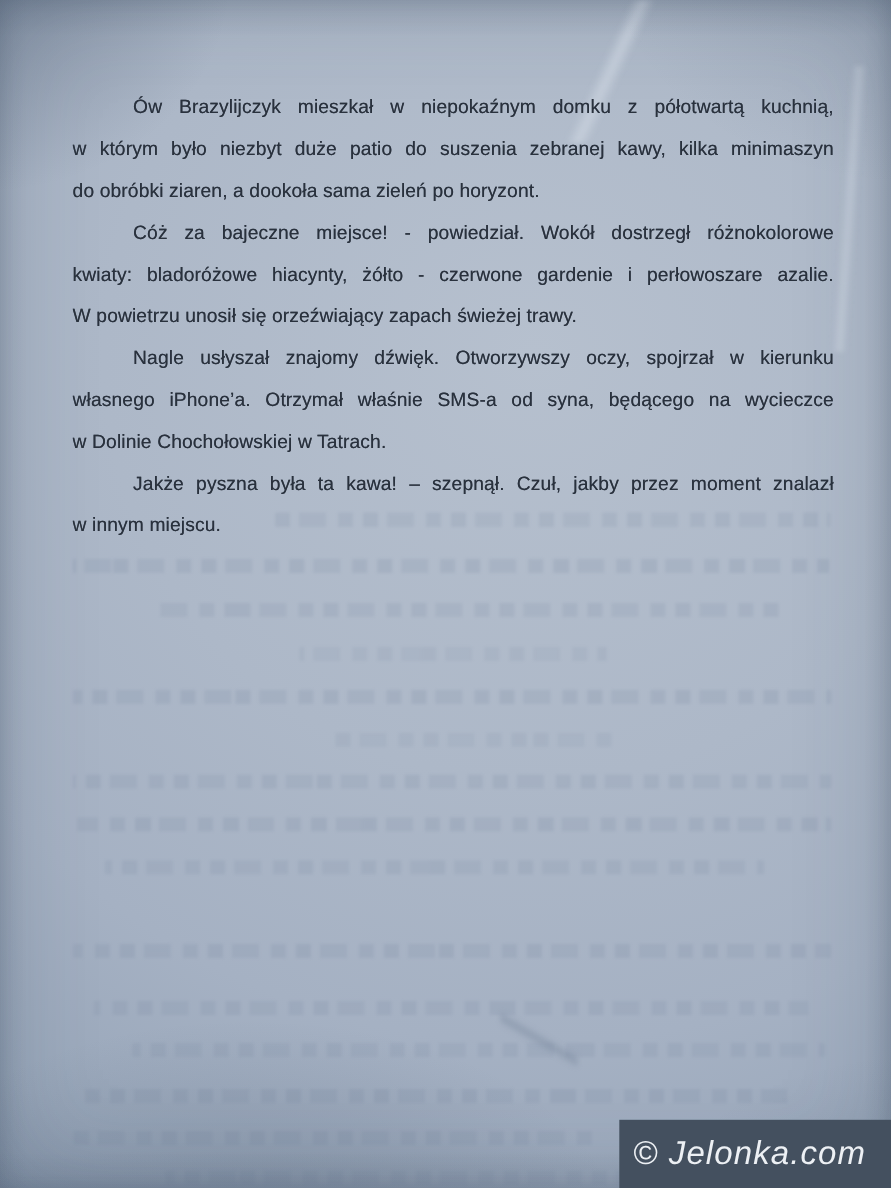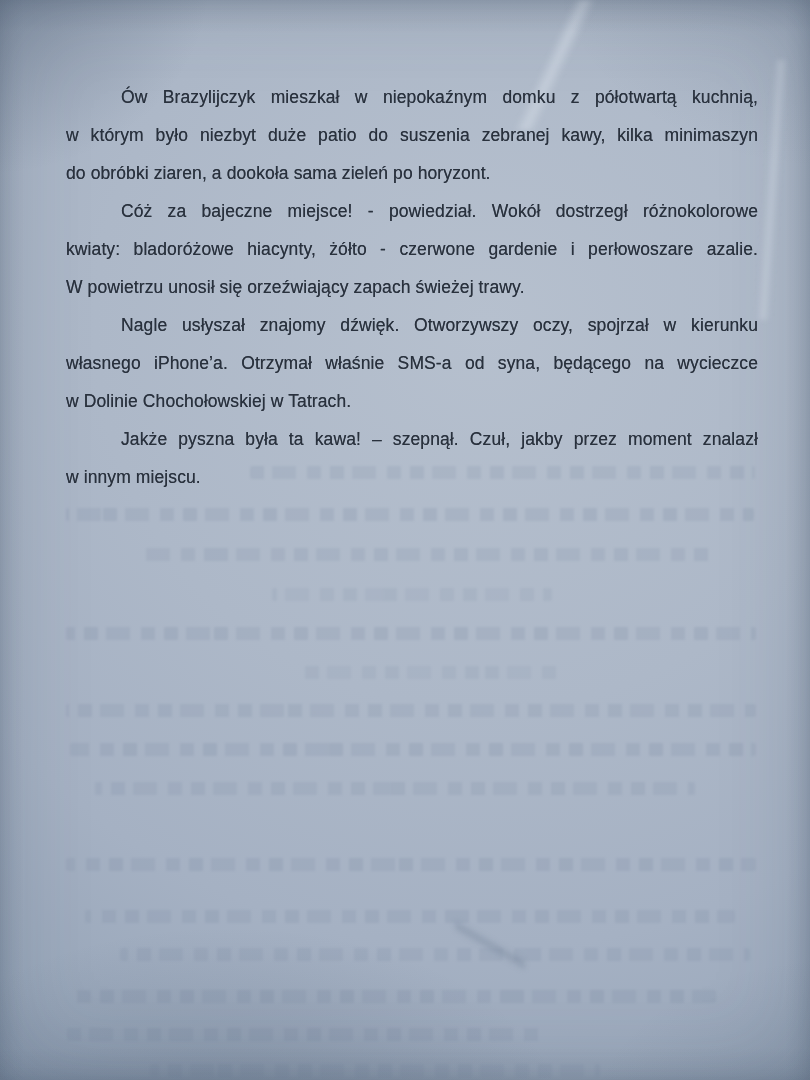--- a/index.html
+++ b/index.html
@@ -162,14 +162,17 @@
       <div class="line first">Cóż za bajeczne miejsce! - powiedział. Wokół dostrzegł różnokolorowe</div>
       <div class="line">kwiaty: bladoróżowe hiacynty, żółto - czerwone gardenie i perłowoszare azalie.</div>
       <div class="line last">W powietrzu unosił się orzeźwiający zapach świeżej trawy.</div>
       <div class="line first">Nagle usłyszał znajomy dźwięk. Otworzywszy oczy, spojrzał w kierunku</div>
       <div class="line">własnego iPhone’a. Otrzymał właśnie SMS-a od syna, będącego na wycieczce</div>
       <div class="line last">w Dolinie Chochołowskiej w Tatrach.</div>
       <div class="line first">Jakże pyszna była ta kawa! – szepnął. Czuł, jakby przez moment znalazł</div>
       <div class="line last">w innym miejscu.</div>
     </div>
 
+  <div class="watermark">
+    <span>© Jelonka.com</span>
+  </div>
 
 </div>
 
 </body></html>

